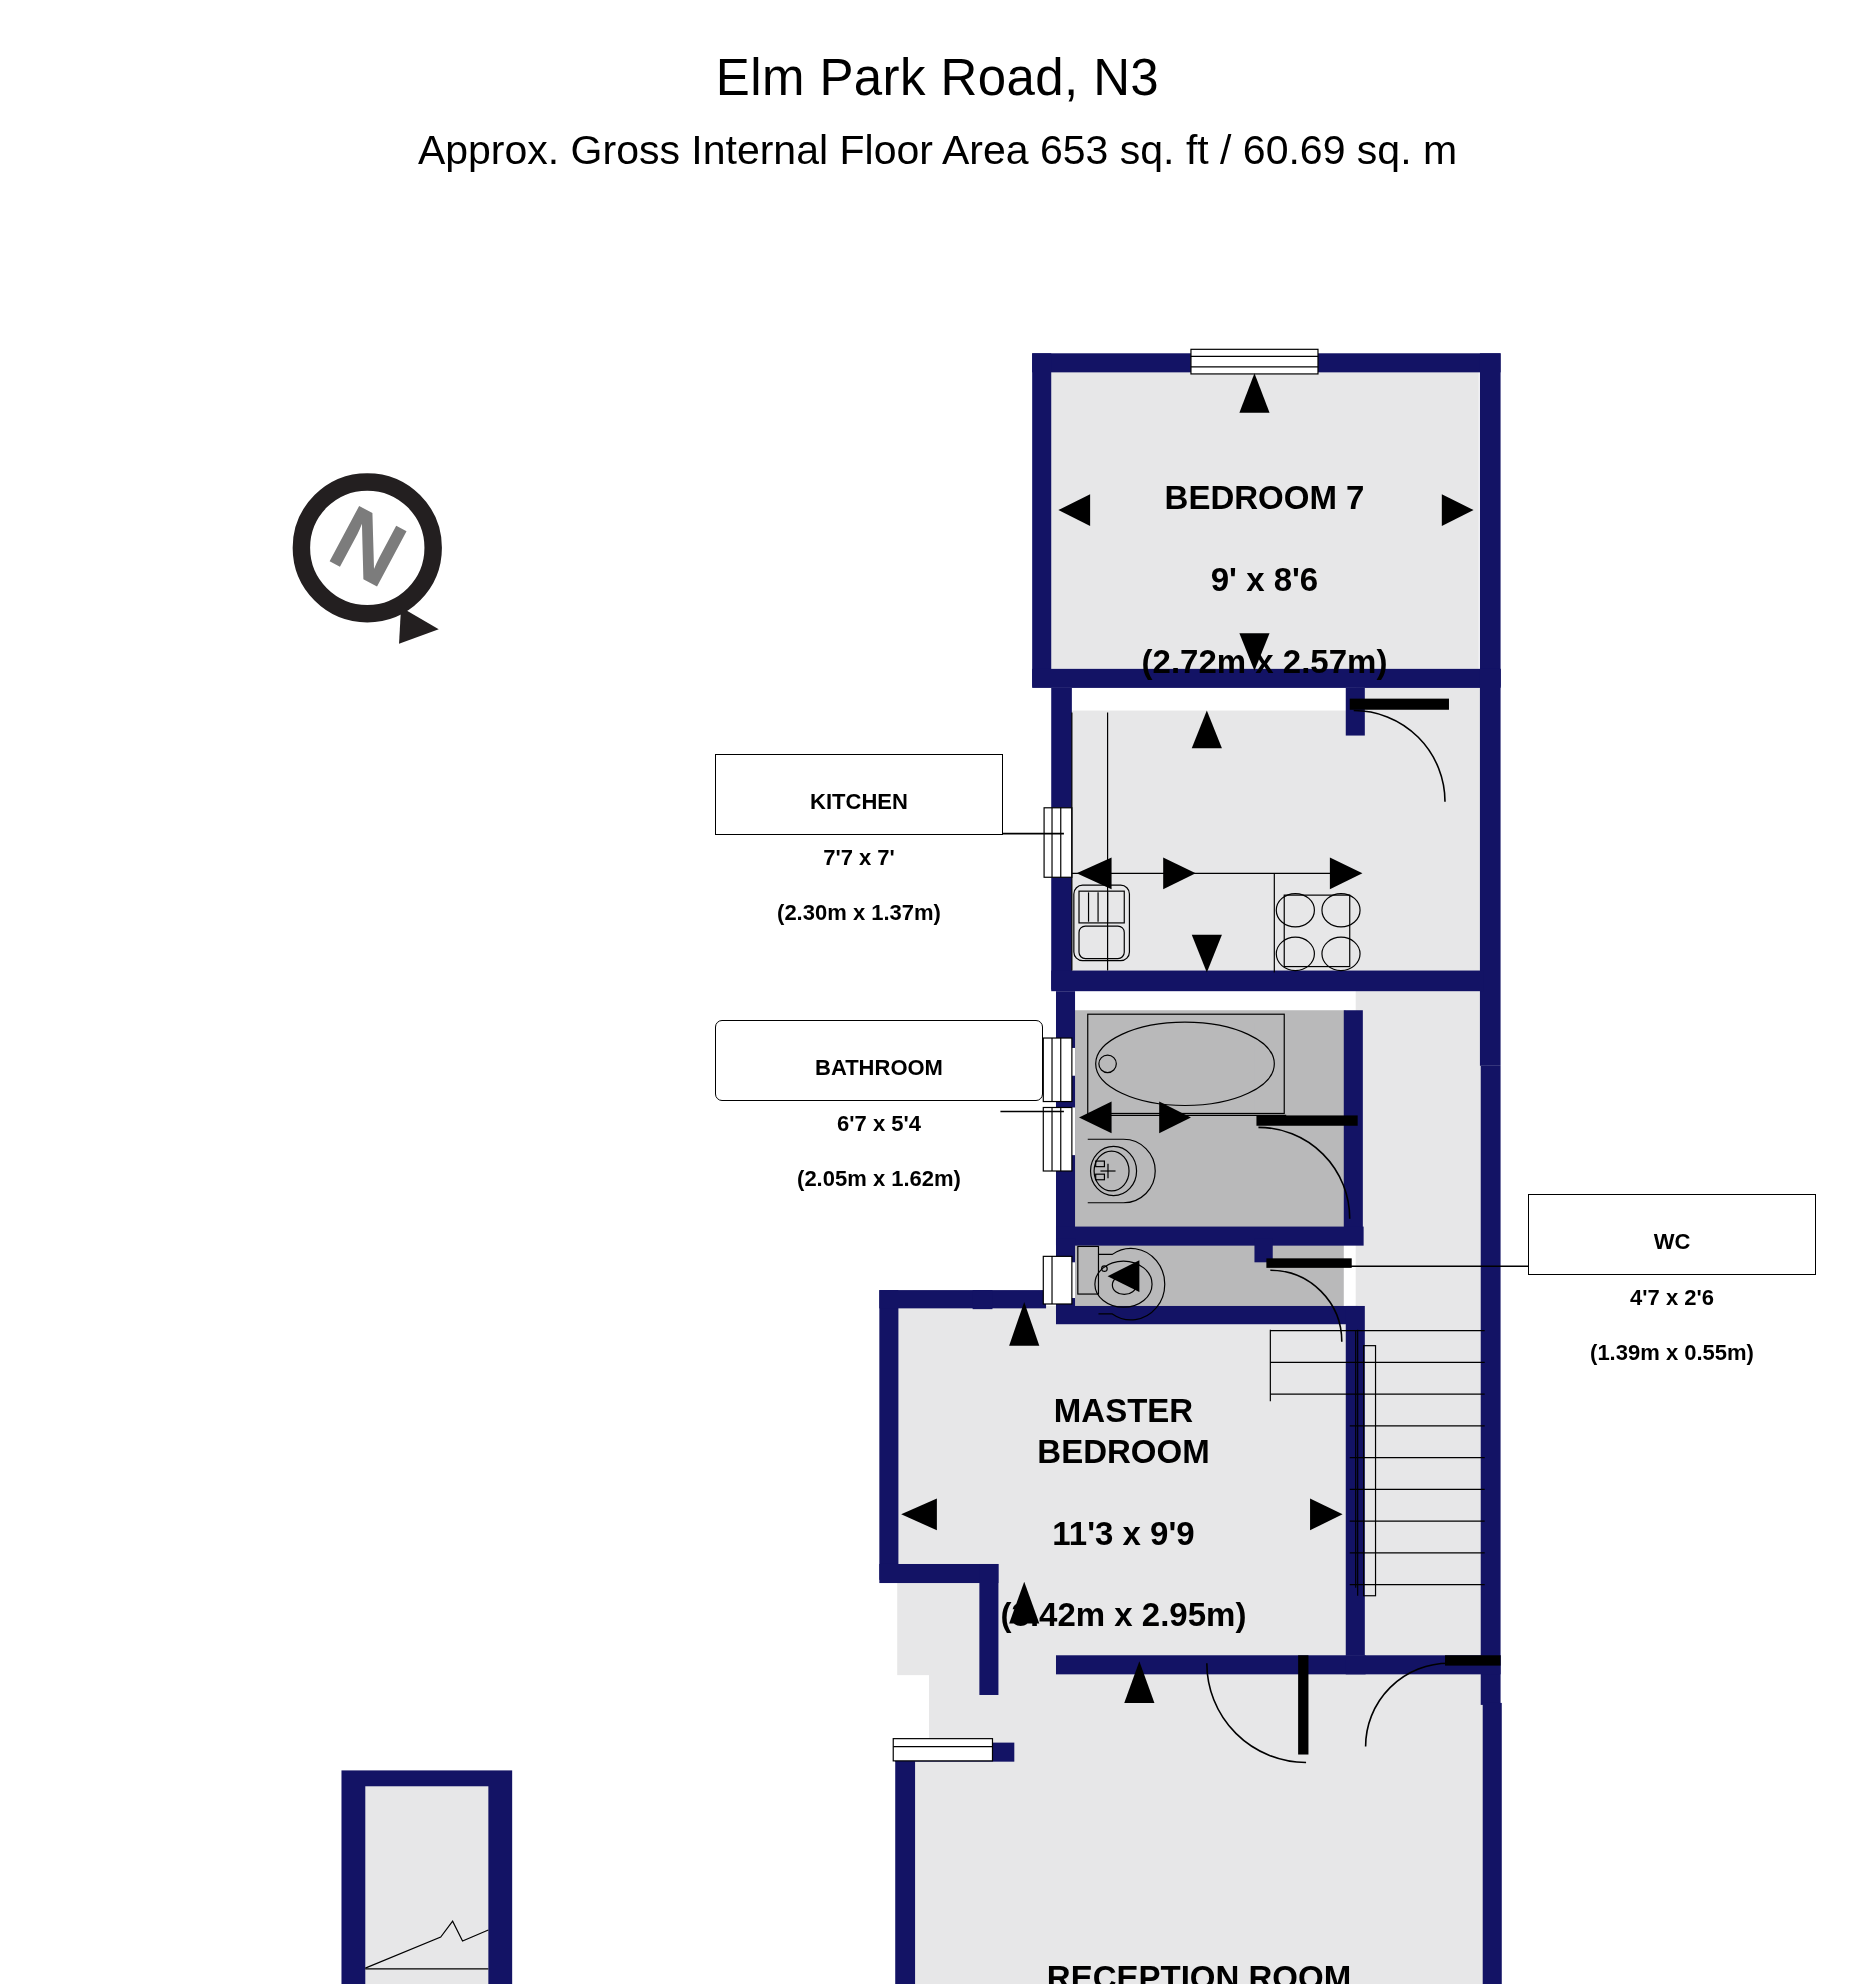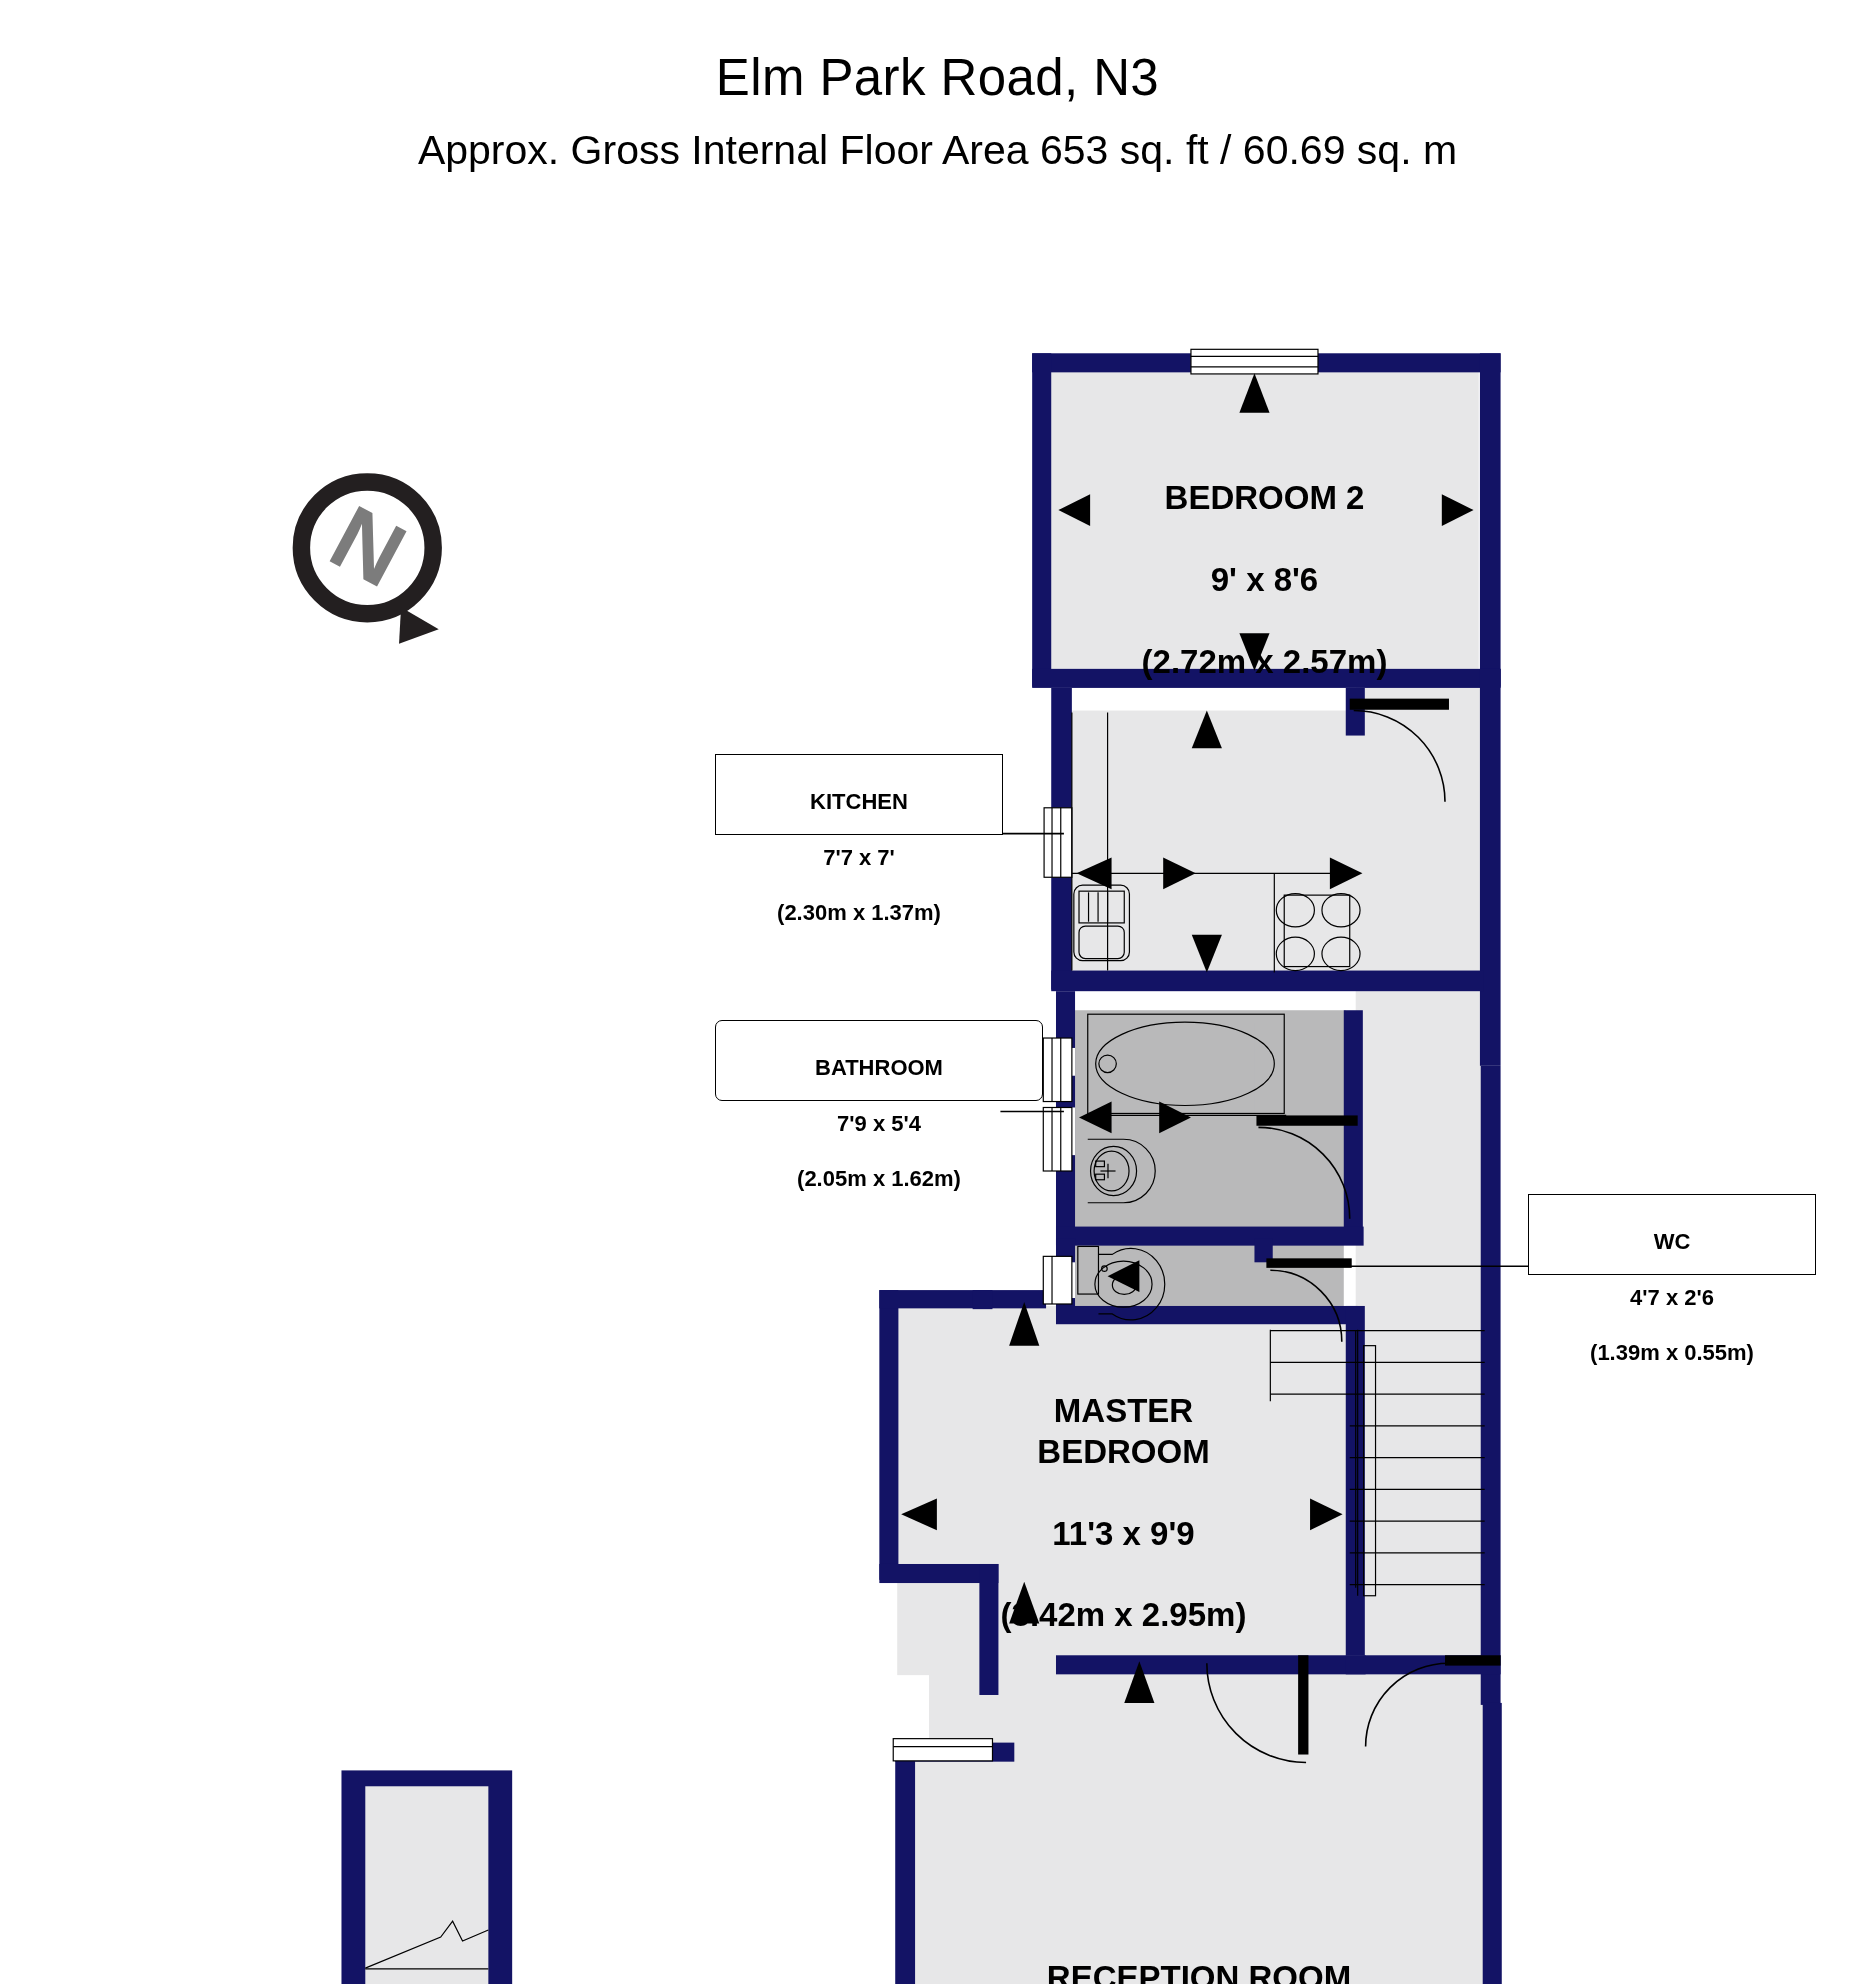--- a/index.html
+++ b/index.html
@@ -253,21 +253,21 @@
   <g>
     <circle cx="925" cy="1380" r="166" fill="none" stroke="#231f20" stroke-width="44"></circle>
     <path d="M1010 1530 L1105 1585 L1005 1622 Z" fill="#231f20"></path>
     <g transform="rotate(28 925 1380)">
       <text x="925" y="1455" font-family="Liberation Sans, sans-serif" font-size="230" font-weight="bold" fill="#7c7c7c" text-anchor="middle">N</text>
     </g>
   </g>
 </svg>
 
 <div class="rmlabel" style="left:1054px;top:437px;width:421px;">
-  <span>BEDROOM 2</span><br>
+  <span>BEDROOM 7</span><br>
   <span>9' x 8'6</span><br>
   <span>(2.72m x 2.57m)</span>
 </div>
 
 <div class="rmlabel" style="left:913px;top:1350px;width:421px;">
   <span>MASTER
 BEDROOM</span><br>
   <span>11'3 x 9'9</span><br>
   <span>(3.42m x 2.95m)</span>
 </div>
@@ -279,21 +279,21 @@
 </div>
 
 <div class="callout" style="left:715px;top:754px;width:288px;height:81px;">
   <span>KITCHEN</span><br>
   <span>7'7 x 7'</span><br>
   <span>(2.30m x 1.37m)</span>
 </div>
 
 <div class="callout" style="left:715px;top:1020px;width:328px;height:81px;border-radius:7px;">
   <span>BATHROOM</span><br>
-  <span>7'9 x 5'4</span><br>
+  <span>6'7 x 5'4</span><br>
   <span>(2.05m x 1.62m)</span>
 </div>
 
 <div class="callout" style="left:1528px;top:1194px;width:288px;height:81px;">
   <span>WC</span><br>
   <span>4'7 x 2'6</span><br>
   <span>(1.39m x 0.55m)</span>
 </div>
 
 

